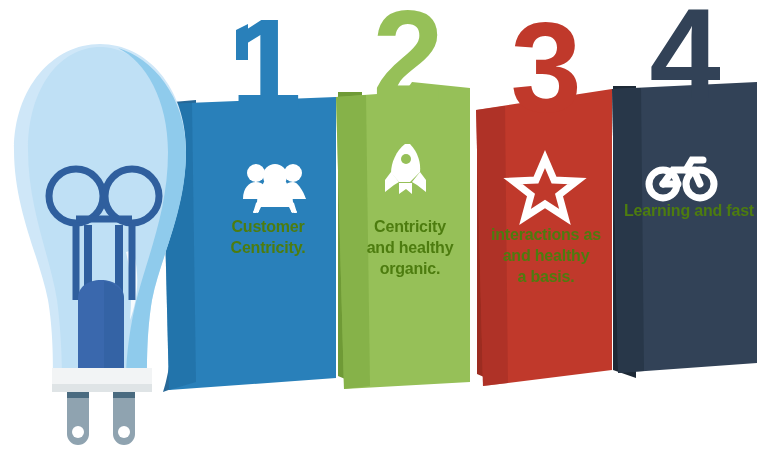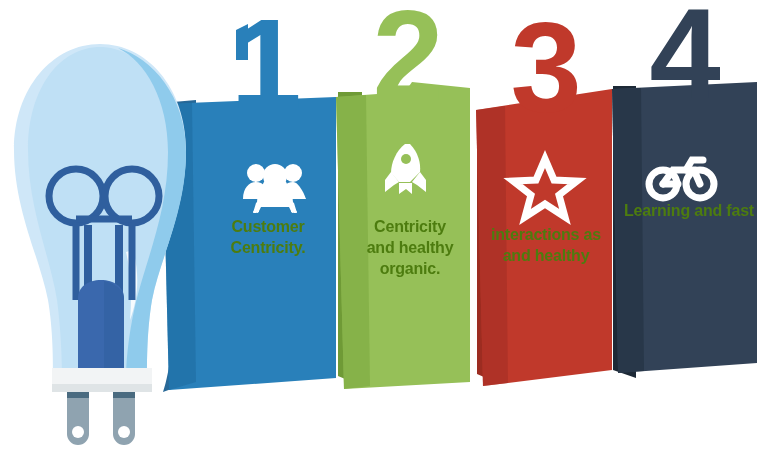--- a/index.html
+++ b/index.html
@@ -143,20 +143,21 @@
 
     <div class="panel-text" style="left:348px; top:216px; width:124px; font-size:16px;">
       <div>Centricity</div>
       <div>and healthy</div>
       <div>organic.</div>
     </div>
 
     <div class="panel-text" style="left:483px; top:224px; width:126px; font-size:16px;">
       <div>interactions as</div>
       <div>and healthy</div>
+      <div>a basis.</div>
     </div>
 
     <div class="panel-text" style="left:608px; top:200px; width:162px; font-size:16px;">
       <div>Learning and fast</div>
     </div>
   </div>
 
   <svg class="layer" id="bulb-layer" viewBox="0 0 770 455">
 
     <path d="M 100 44 C 147 44 186 88 186 150 C 186 210 160 258 152 300 C 147 330 147 360 147 378 L 53 378 C 53 360 53 330 48 300 C 40 258 14 210 14 150 C 14 88 53 44 100 44 Z" fill="#cfe7f8"></path>

